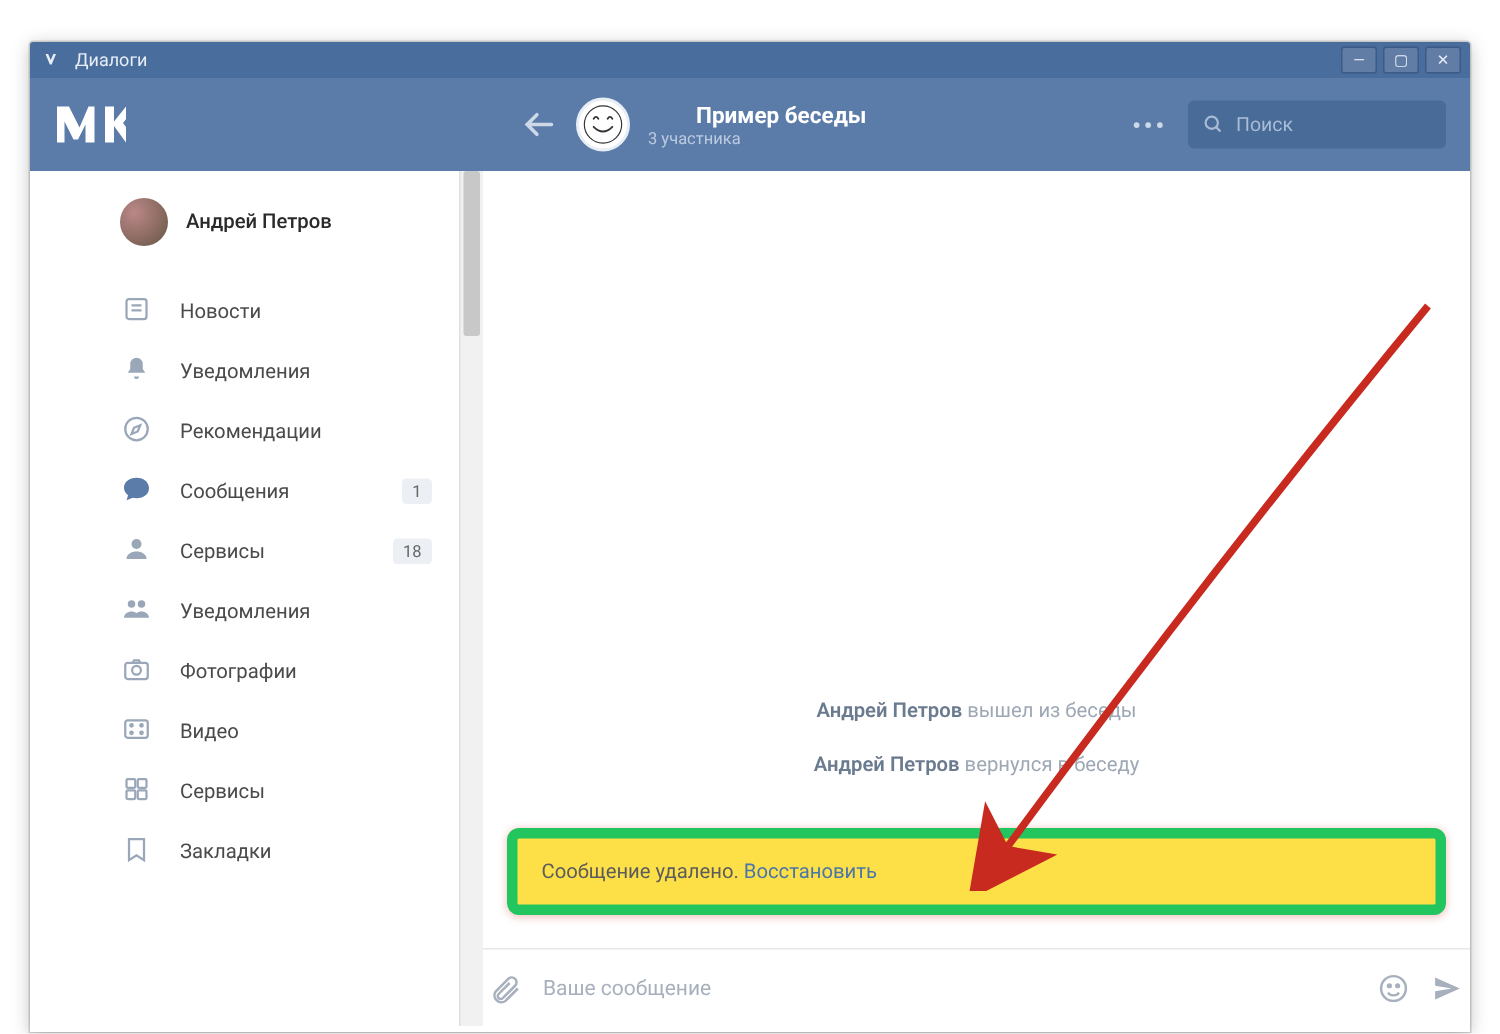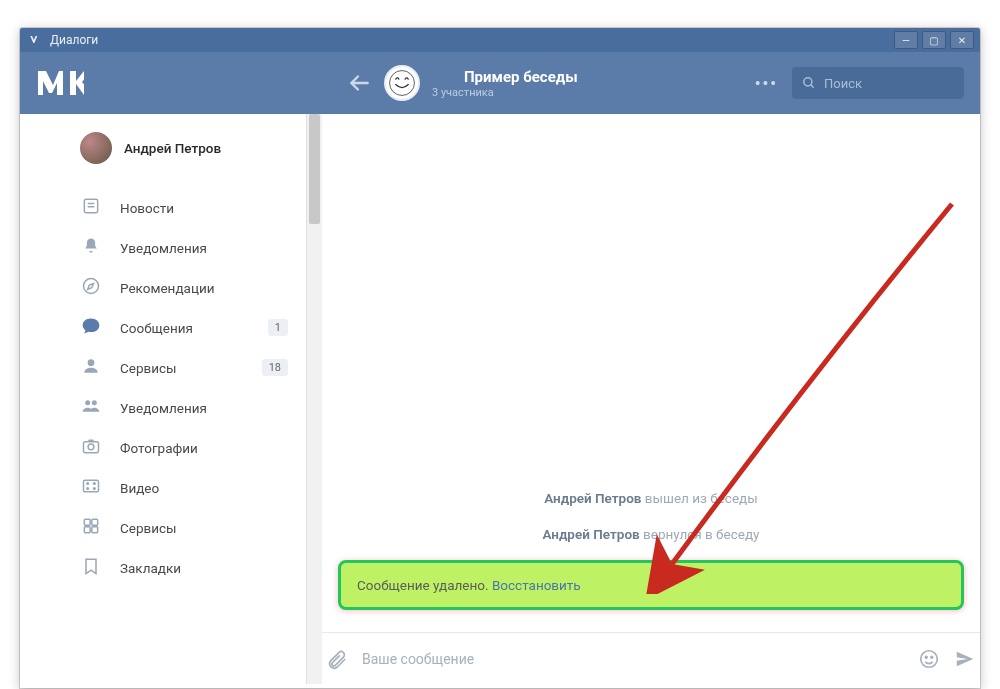--- a/index.html
+++ b/index.html
@@ -36,21 +36,21 @@
     .sb-badge { margin-left: auto; background:#eceff3; color:#666; font-size:11px; padding:2px 7px; border-radius:3px; margin-right: 18px;}
     
     .scrollbar-mock { width: 16px; background:#f1f1f1; border-left:1px solid #e0e0e0; position:relative; }
     .scroll-thumb { position:absolute; top:0; left:2px; right:2px; height:110px; background:#c8c8c8; border-radius:2px;}
 
     .chat-area { flex:1; display:flex; flex-direction:column; background:#fff; position:relative;}
     .messages { flex:1; display:flex; flex-direction:column; justify-content:flex-end; padding-bottom: 10px;}
     .sysmsg { text-align:center; font-size:13.5px; color:#9ea8b5; padding: 10px 0;}
     .sysmsg b { color:#6a7a8f; font-weight:600;}
     
-    .deleted-box { margin: 8px 16px 12px 16px; border: 3px solid #22c55e; border-radius: 8px; padding: 14px 16px; font-size: 13.5px; color:#5c5c5c; box-shadow: 0 1px 6px rgba(201,42,31,.3); background:#bef264;}
+    .deleted-box { margin: 24px 16px 12px 16px; border: 7px solid #22c55e; border-radius: 8px; padding: 14px 16px; font-size: 13.5px; color:#5c5c5c; box-shadow: 0 1px 6px rgba(201,42,31,.3); background:#fde047;}
     .deleted-box a { color:#4a76a8; text-decoration:none; cursor:pointer;}
     
     .input-row { height: 52px; border-top:1px solid #e8e8e8; display:flex; align-items:center; padding:0 4px; gap:14px;}
     .inp-icon { color:#a7b0bd; cursor:pointer;}
     .msg-input { flex:1; border:none; outline:none; font-size:14px; color:#333;}
     .msg-input::placeholder { color:#a7b0bd;}
     
     .arrow-overlay { position:absolute; pointer-events:none; }
     svg { display:block; }
   </style>

